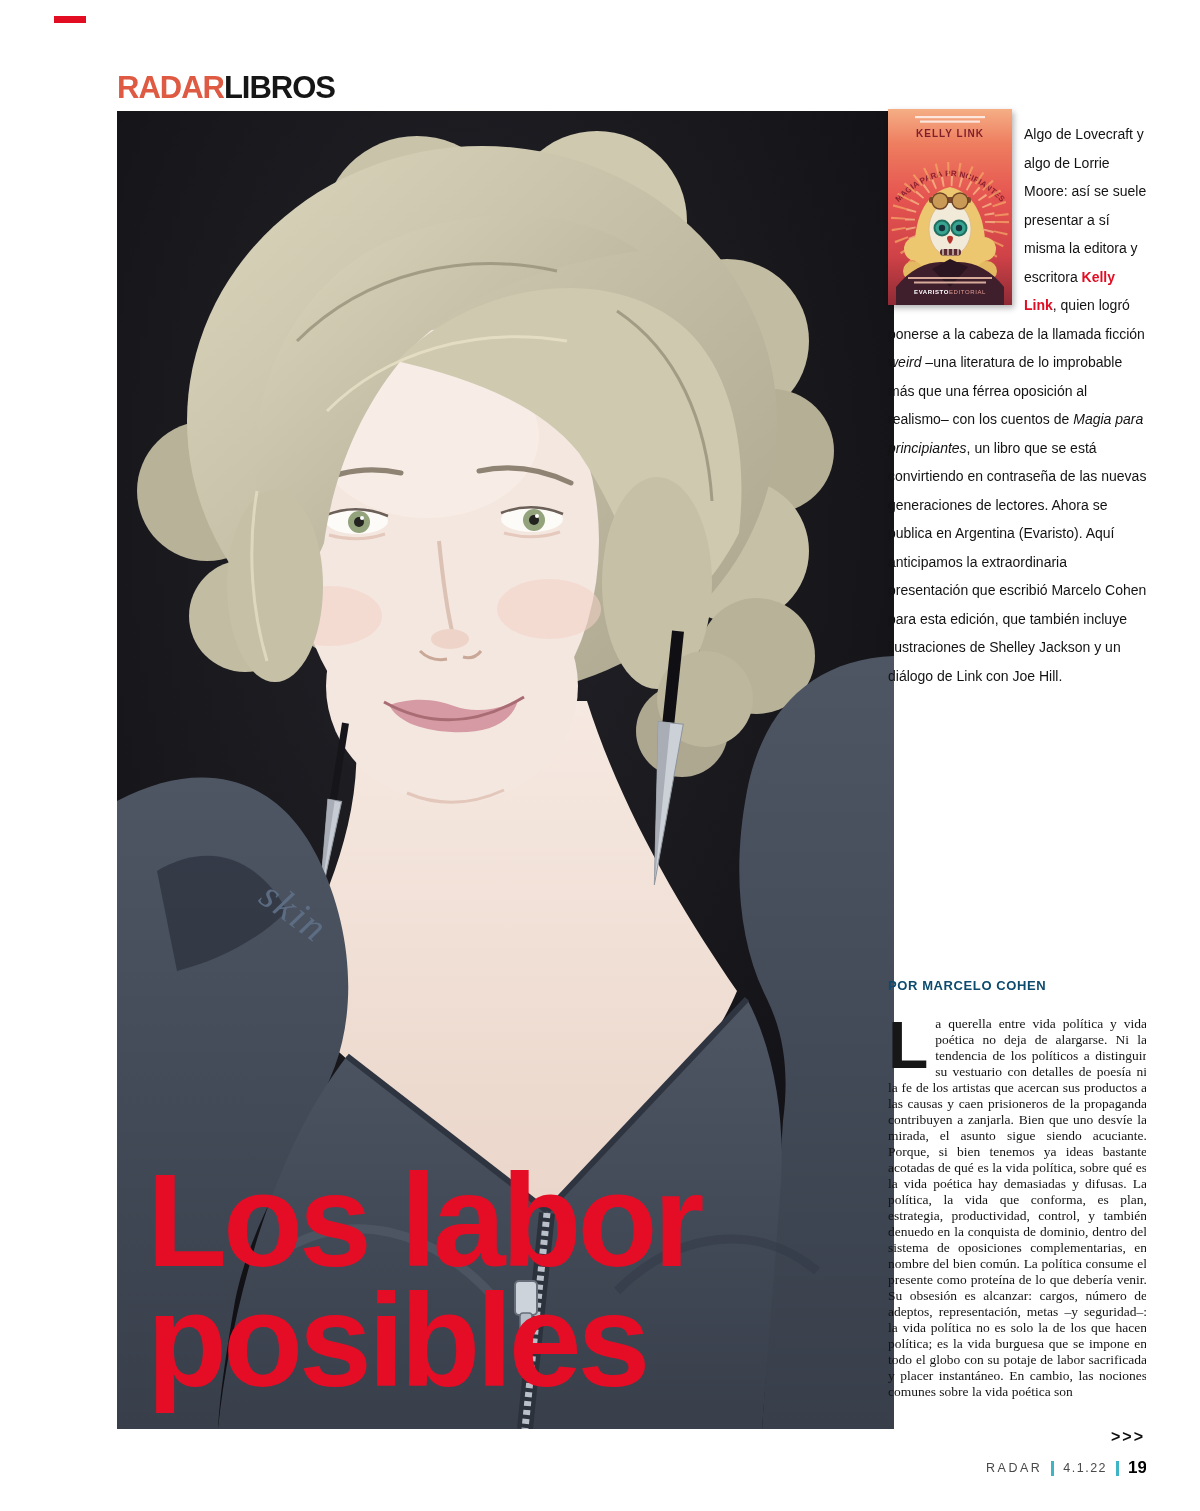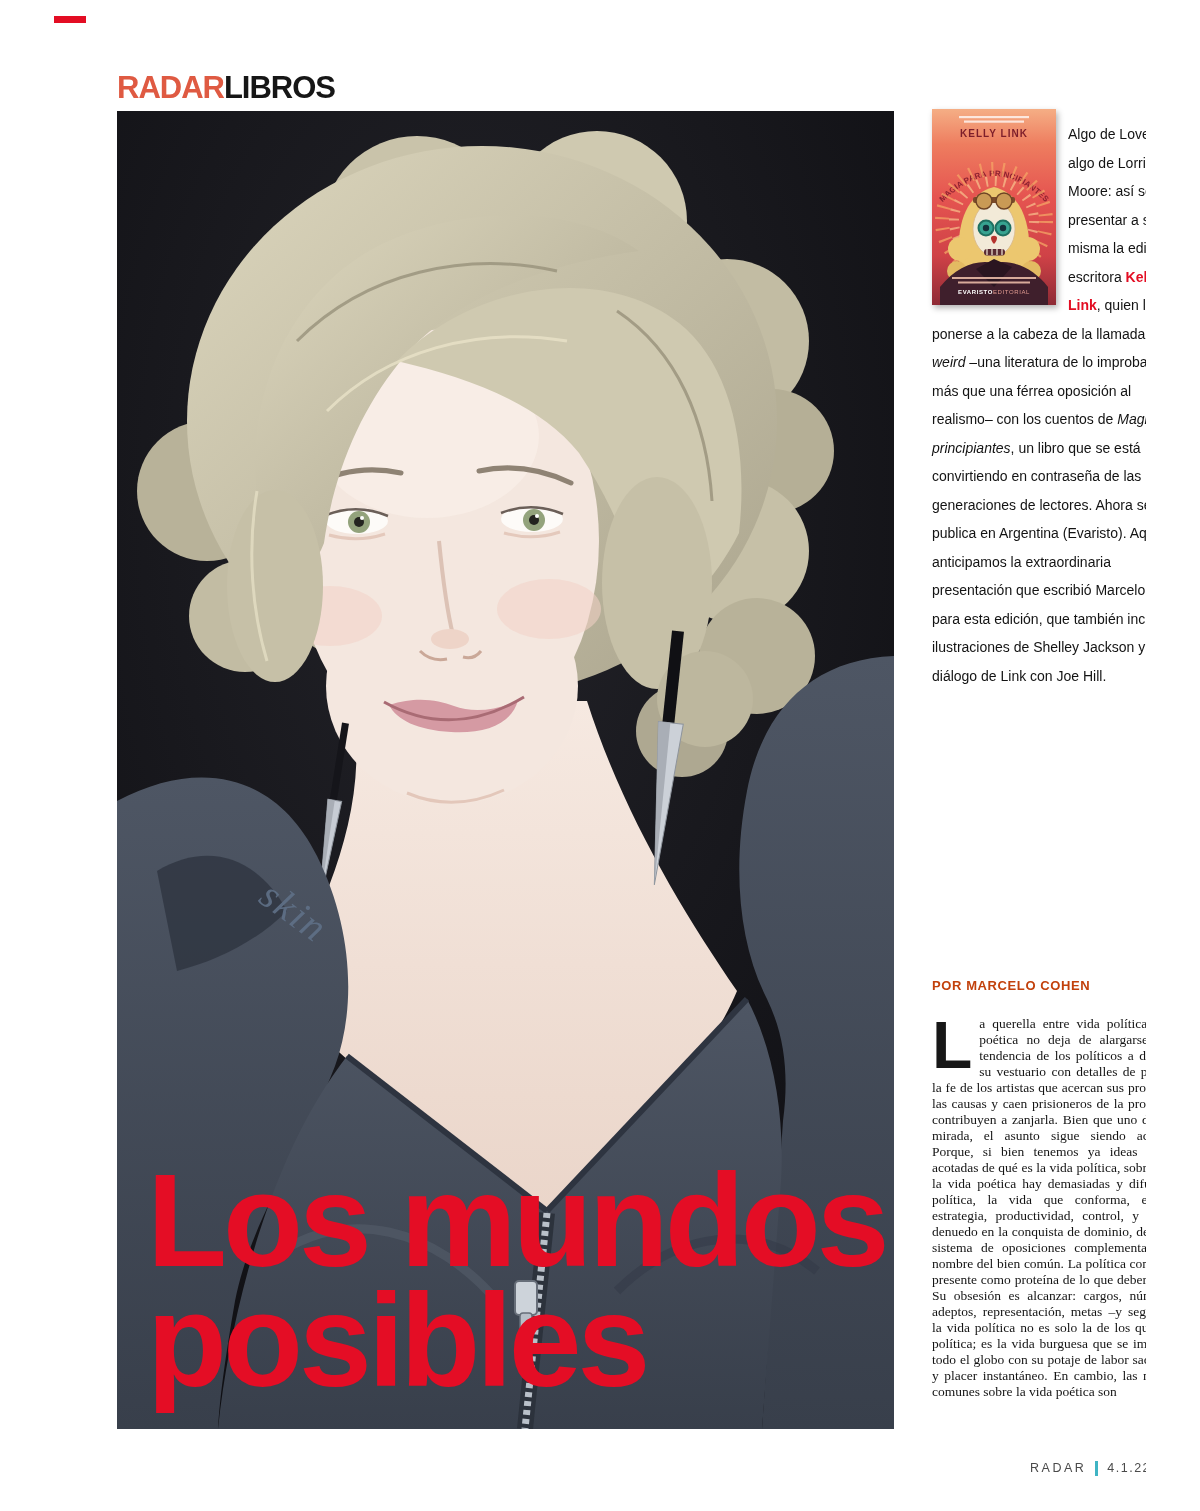--- a/index.html
+++ b/index.html
@@ -19,32 +19,32 @@
   .photo{position:absolute;left:63px;top:95px;width:777px;height:1318px;background:#131318;}
   .photo svg{display:block;width:100%;height:100%;}
 
   
   .headline{position:absolute;left:30px;right:8px;top:1050px;color:#e40d25;
             font-weight:bold;font-size:131px;line-height:120px;letter-spacing:-4px;}
   .headline .l1{text-align:left;}
   .headline .l2{text-align:left;}
 
   
-  .rightcol{position:absolute;left:878px;top:90px;width:259px;height:1390px;}
+  .rightcol{position:absolute;left:834px;top:90px;width:259px;height:1390px;}
 
   .cover{float:left;width:124px;height:196px;margin:3px 12px 6px 0;
          box-shadow:2px 3px 6px rgba(0,0,0,.30);}
   .cover svg{display:block;width:124px;height:196px;}
 
   .intro{font-size:14px;line-height:28.5px;color:#131313;}
   .intro .name{color:#e30d23;font-weight:bold;}
   .intro .it{font-style:italic;}
 
   .byline{position:absolute;left:0;top:872px;font-size:13px;font-weight:bold;
-          letter-spacing:.6px;color:#c2410c;}
+          letter-spacing:.6px;color:#0c4a6e;}
 
   .article{position:absolute;left:0;top:910px;width:259px;font-family:"Liberation Serif",serif;
            font-size:13.5px;line-height:16px;color:#141414;text-align:justify;}
   .article .dropcap{float:left;font-family:"Liberation Sans",sans-serif;font-weight:bold;
                     font-size:66px;line-height:52px;padding:3px 7px 0 0;color:#171717;}
 
   .more{position:absolute;right:2px;top:1322px;font-size:16px;font-weight:bold;
         letter-spacing:2px;color:#0f0f0f;}
 
   .pageline{position:absolute;right:0;top:1352px;display:flex;align-items:center;gap:9px;}
@@ -178,21 +178,21 @@
         <line x1="430" y1="1102" x2="408" y2="1318" stroke="#2c323c" stroke-width="16"></line>
         <line x1="430" y1="1102" x2="408" y2="1318" stroke="#b9c0c9" stroke-width="7" stroke-dasharray="5 4"></line>
         <rect x="398" y="1170" width="22" height="34" rx="4" fill="#cdd3da" stroke="#676e79" stroke-width="2"></rect>
         <rect x="403" y="1202" width="12" height="24" rx="3" fill="#b7bec7" stroke="#676e79" stroke-width="1.5"></rect>
       </g>
 
       <text transform="translate(140,790) rotate(36)" font-family="Liberation Serif, serif" font-style="italic" font-size="40" letter-spacing="2" fill="#5f7087" opacity=".92">skin</text>
     </svg>
 
     <div class="headline">
-      <div class="l1">Los mundos</div>
+      <div class="l1">Los labor</div>
       <div class="l2">posibles</div>
     </div>
   </div>
 
   <div class="rightcol">
 
     <div class="cover">
       <svg viewBox="0 0 124 196">
         <defs>
           <linearGradient id="covG" x1="0" y1="0" x2="0" y2="1">

